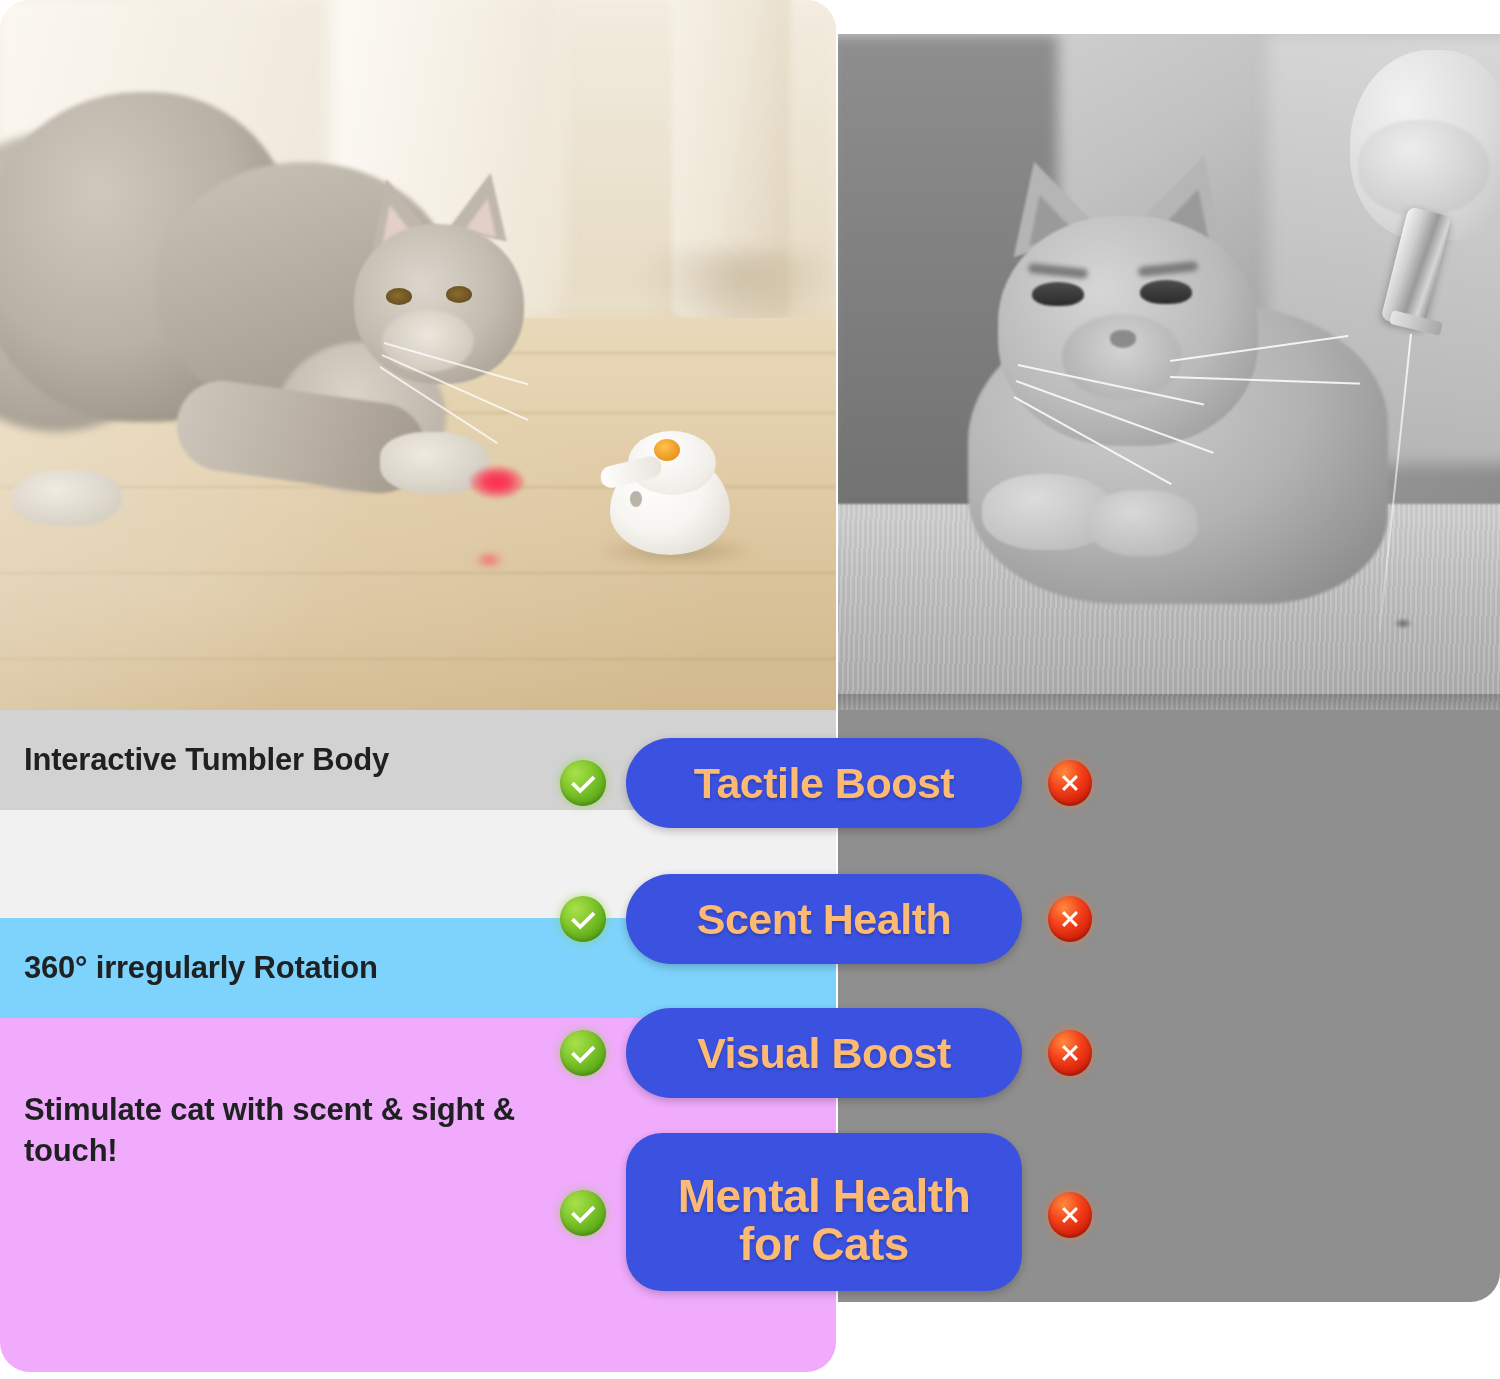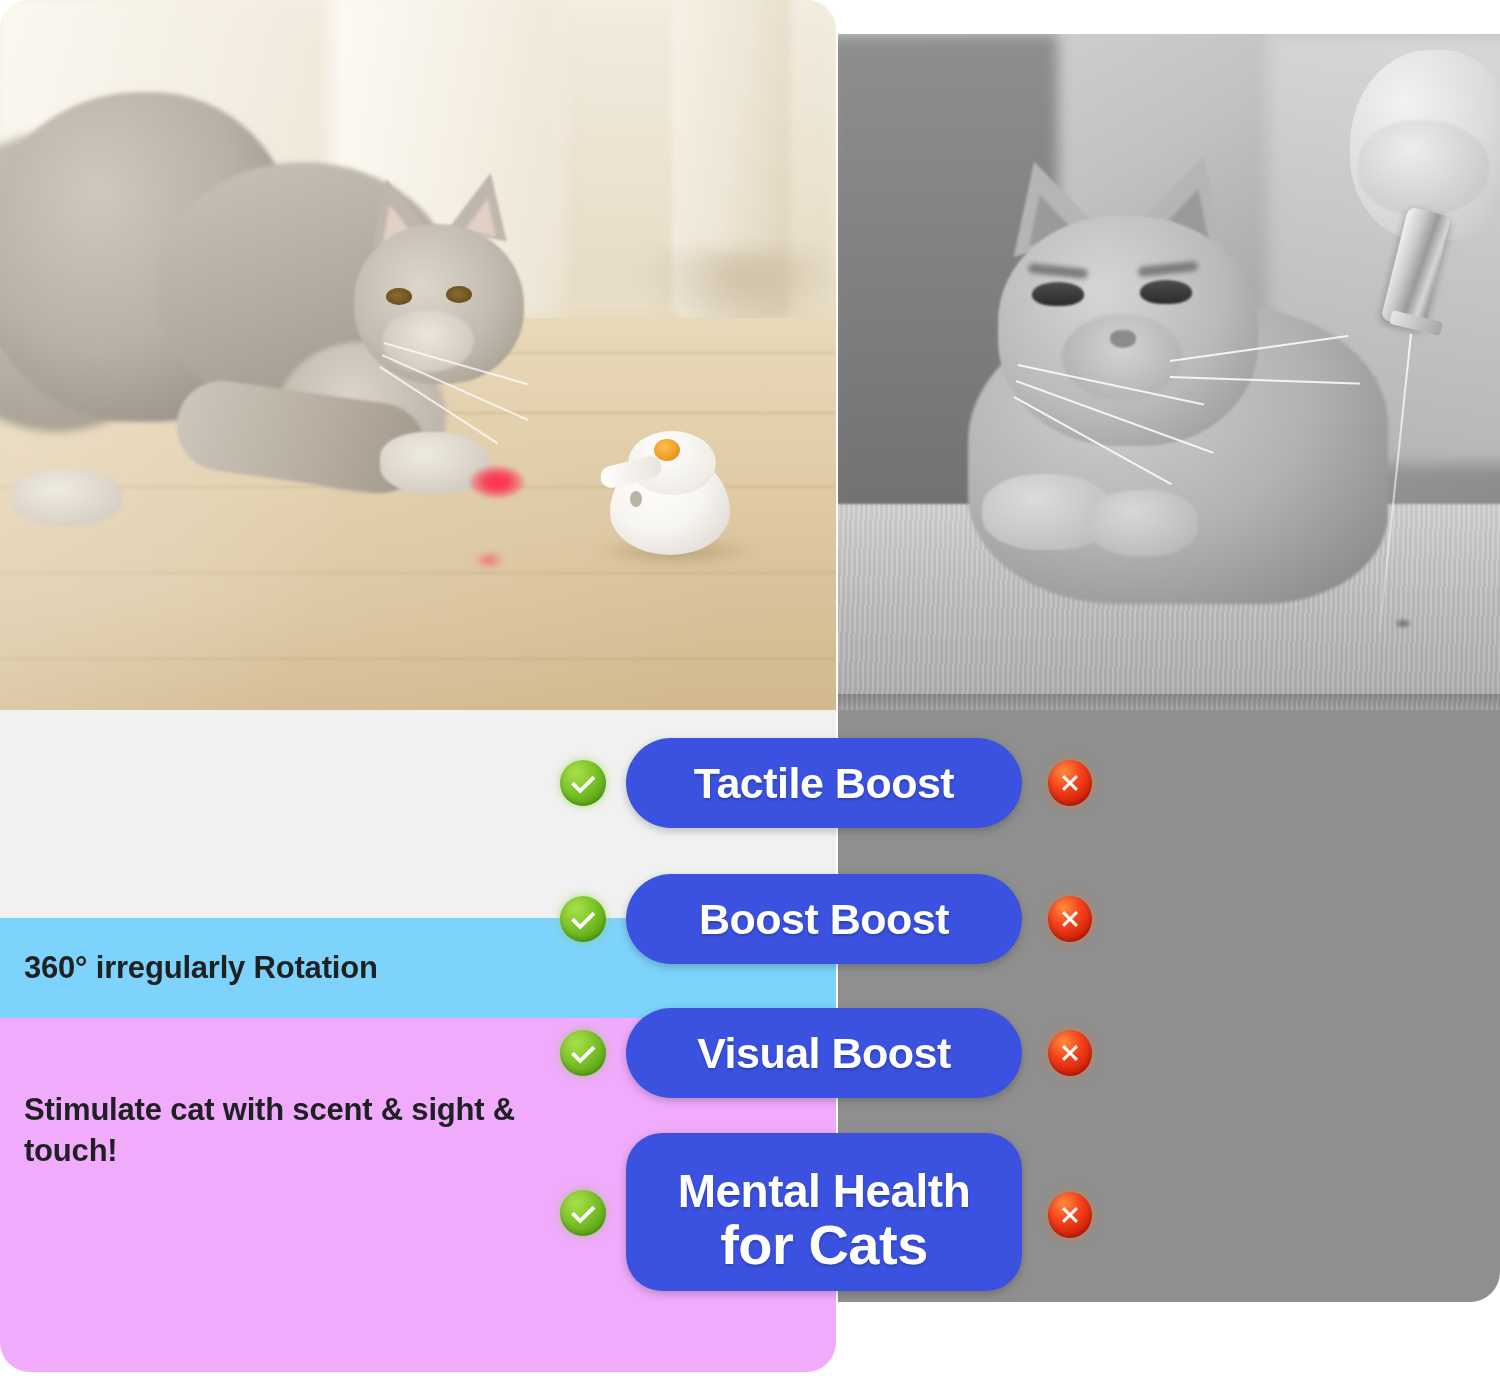--- a/index.html
+++ b/index.html
@@ -373,21 +373,21 @@
 
   
   .pill{
     position:absolute;
     background:#3b52e0;
     display:flex;align-items:center;justify-content:center;
     box-shadow:0 3px 8px rgba(0,0,0,.22);
     z-index:5;
   }
   .pill span{
-    color:#ffffff;font-weight:700;letter-spacing:-.5px;
+    color:#fdba74;font-weight:700;letter-spacing:-.5px;
     text-align:center;line-height:1.04;
     text-shadow:0 2px 3px rgba(0,0,0,.22);
   }
 </style>
 </head>
 <body>
 
 <div id="stage">
 
   <div class="panel-left">
@@ -435,20 +435,23 @@
         <div class="toy-body"></div>
         <div class="toy-cap"></div>
         <div class="toy-knob"></div>
         <div class="toy-orange"></div>
         <div class="toy-hole"></div>
       </div>
     </div>
 
     <div class="rowsL">
 
+      <div class="rowL" style="top:0px;height:100px;background:#d2d2d2;">
+        <div class="lbl">Interactive Tumbler Body</div>
+      </div>
 
 
       <div class="rowL" style="top:208px;height:100px;background:#7dd3fc;">
         <div class="lbl">360° irregularly Rotation</div>
       </div>
 
       <div class="rowL" style="top:308px;height:354px;background:#f0abfc;">
         <div class="lbl" style="margin-top:-128px;">Stimulate cat with scent &amp; sight &amp; touch!</div>
       </div>
     </div>
@@ -508,21 +511,21 @@
         <path d="M19.3 6.6 17.4 4.7 12 10.1 6.6 4.7 4.7 6.6 10.1 12l-5.4 5.4 1.9 1.9L12 13.9l5.4 5.4 1.9-1.9L13.9 12z" fill="#ffffff"></path>
       </svg>
   </div>
 
   <div class="tick" style="left:560px;top:896px;">
     <svg viewBox="0 0 24 24" aria-hidden="true">
         <path d="M20.3 5.8 9.6 16.5 4.1 11l-2.3 2.3 7.8 7.8L22.6 8.1z" fill="#ffffff"></path>
       </svg>
   </div>
   <div class="pill" style="left:626px;top:874px;width:396px;height:90px;border-radius:45px;">
-    <span style="font-size:43px;">Boost Boost</span>
+    <span style="font-size:43px;">Scent Health</span>
   </div>
   <div class="cross" style="left:1048px;top:896px;">
     <svg viewBox="0 0 24 24" aria-hidden="true">
         <path d="M19.3 6.6 17.4 4.7 12 10.1 6.6 4.7 4.7 6.6 10.1 12l-5.4 5.4 1.9 1.9L12 13.9l5.4 5.4 1.9-1.9L13.9 12z" fill="#ffffff"></path>
       </svg>
   </div>
 
   <div class="tick" style="left:560px;top:1030px;">
     <svg viewBox="0 0 24 24" aria-hidden="true">
         <path d="M20.3 5.8 9.6 16.5 4.1 11l-2.3 2.3 7.8 7.8L22.6 8.1z" fill="#ffffff"></path>
@@ -537,21 +540,21 @@
       </svg>
   </div>
 
   <div class="tick" style="left:560px;top:1190px;">
     <svg viewBox="0 0 24 24" aria-hidden="true">
         <path d="M20.3 5.8 9.6 16.5 4.1 11l-2.3 2.3 7.8 7.8L22.6 8.1z" fill="#ffffff"></path>
       </svg>
   </div>
   <div class="pill" style="left:626px;top:1133px;width:396px;height:158px;border-radius:36px;flex-direction:column;">
     <span style="font-size:46px;margin-top:18px;">Mental Health</span>
-    <span style="font-size:56px;">for Cats</span>
+    <span style="font-size:46px;">for Cats</span>
   </div>
   <div class="cross" style="left:1048px;top:1192px;">
     <svg viewBox="0 0 24 24" aria-hidden="true">
         <path d="M19.3 6.6 17.4 4.7 12 10.1 6.6 4.7 4.7 6.6 10.1 12l-5.4 5.4 1.9 1.9L12 13.9l5.4 5.4 1.9-1.9L13.9 12z" fill="#ffffff"></path>
       </svg>
   </div>
 
 </div>
 
 </body></html>

